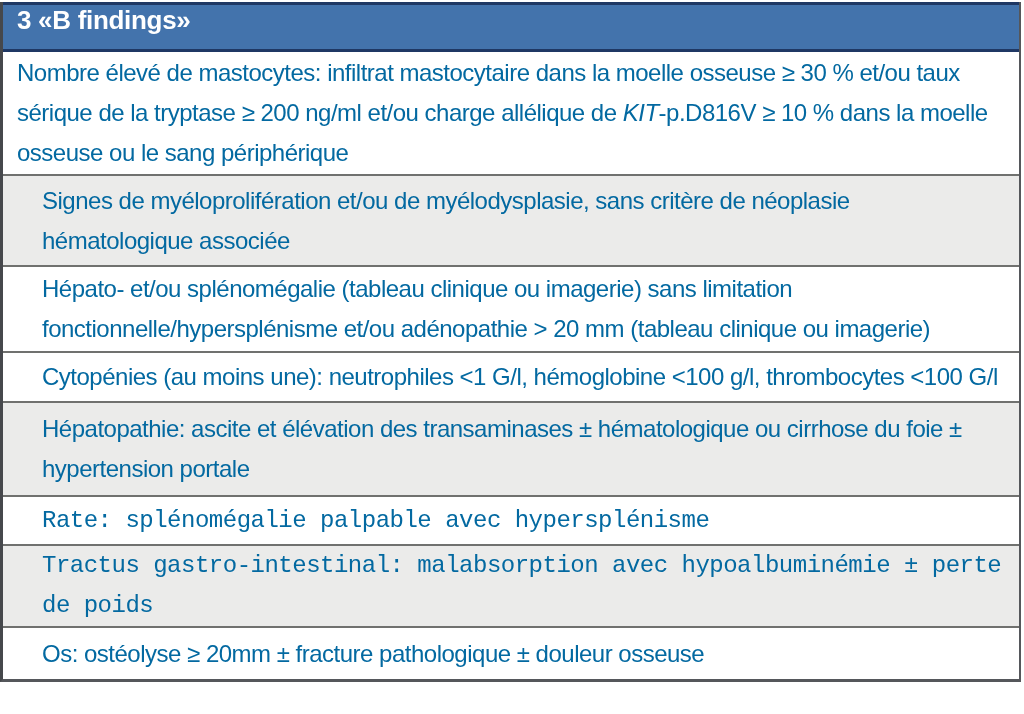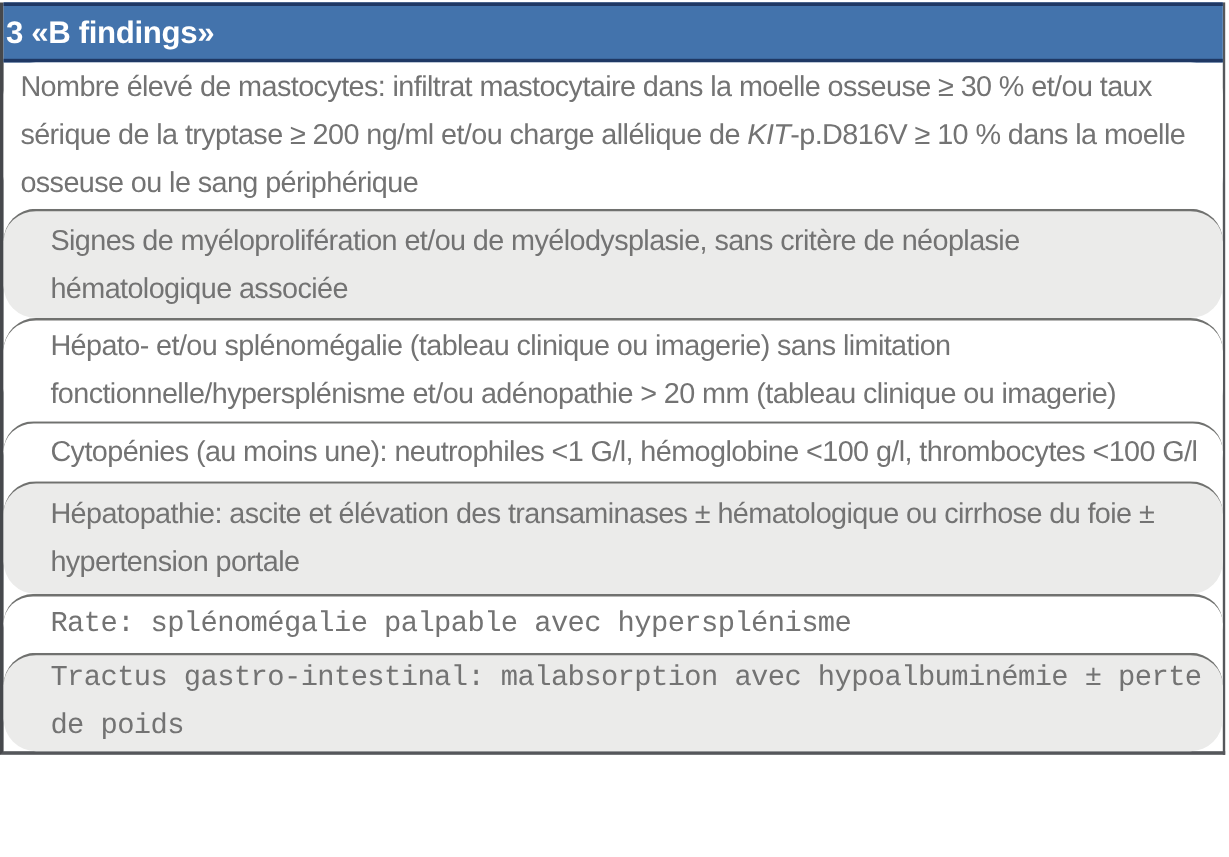--- a/index.html
+++ b/index.html
@@ -19,39 +19,37 @@
     border-bottom: 3px solid #55575b;
     box-sizing: border-box;
     background: #ffffff;
   }
   .section-header {
     background: #4373ac;
     border-top: 3px solid #1f3864;
     border-bottom: 3px solid #1f3864;
     height: 44px;
     display: flex;
-    align-items: center;
-    padding: 0 2px;
+    padding: 0 14px;
   }
   .section-header .hdr-label {
     color: #ffffff;
     font-size: 26px;
     font-weight: bold;
     letter-spacing: -0.3px;
   }
   .row {
     display: flex;
     align-items: center;
     padding: 0 14px;
     background: #ffffff;
-    color: #737373;
+    color: #0369a1;
     font-size: 24px;
     line-height: 40px;
     letter-spacing: -0.5px;
-    border-radius: 27px;
   }
   .row + .row { border-top: 2px solid #70716f; padding-left: 39px; }
   .row.alt { background: #ebebea; }
   .row p { margin: 0; }
   .h122 { min-height: 122px; }
   .h89  { min-height: 89px; }
   .h84  { min-height: 84px; }
   .h48  { min-height: 48px; }
   .h92  { min-height: 92px; }
   .h47  { min-height: 47px; font-family: Liberation Mono, monospace; }
@@ -89,14 +87,17 @@
   </div>
 
   <div class="row h47">
     <p>Rate: splénomégalie palpable avec hypersplénisme</p>
   </div>
 
   <div class="row alt h47">
     <p>Tractus gastro-intestinal: malabsorption avec hypoalbuminémie ± perte de poids</p>
   </div>
 
+  <div class="row h51">
+    <p>Os: ostéolyse ≥ 20mm ± fracture pathologique ± douleur osseuse</p>
+  </div>
 
 </div>
 
 </body></html>

